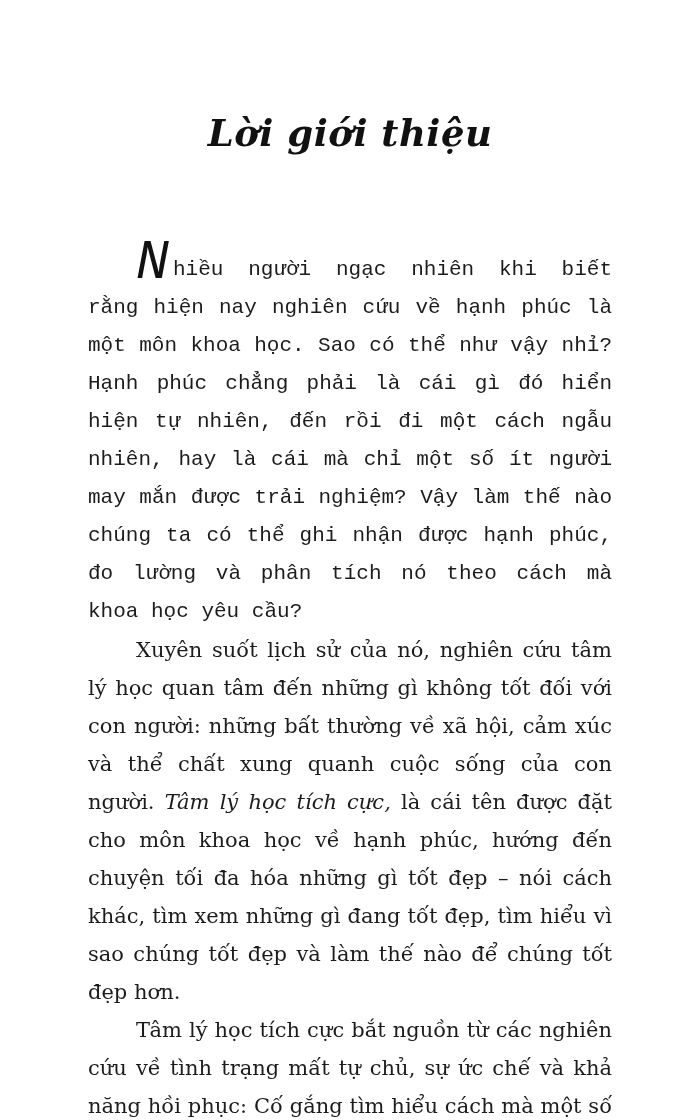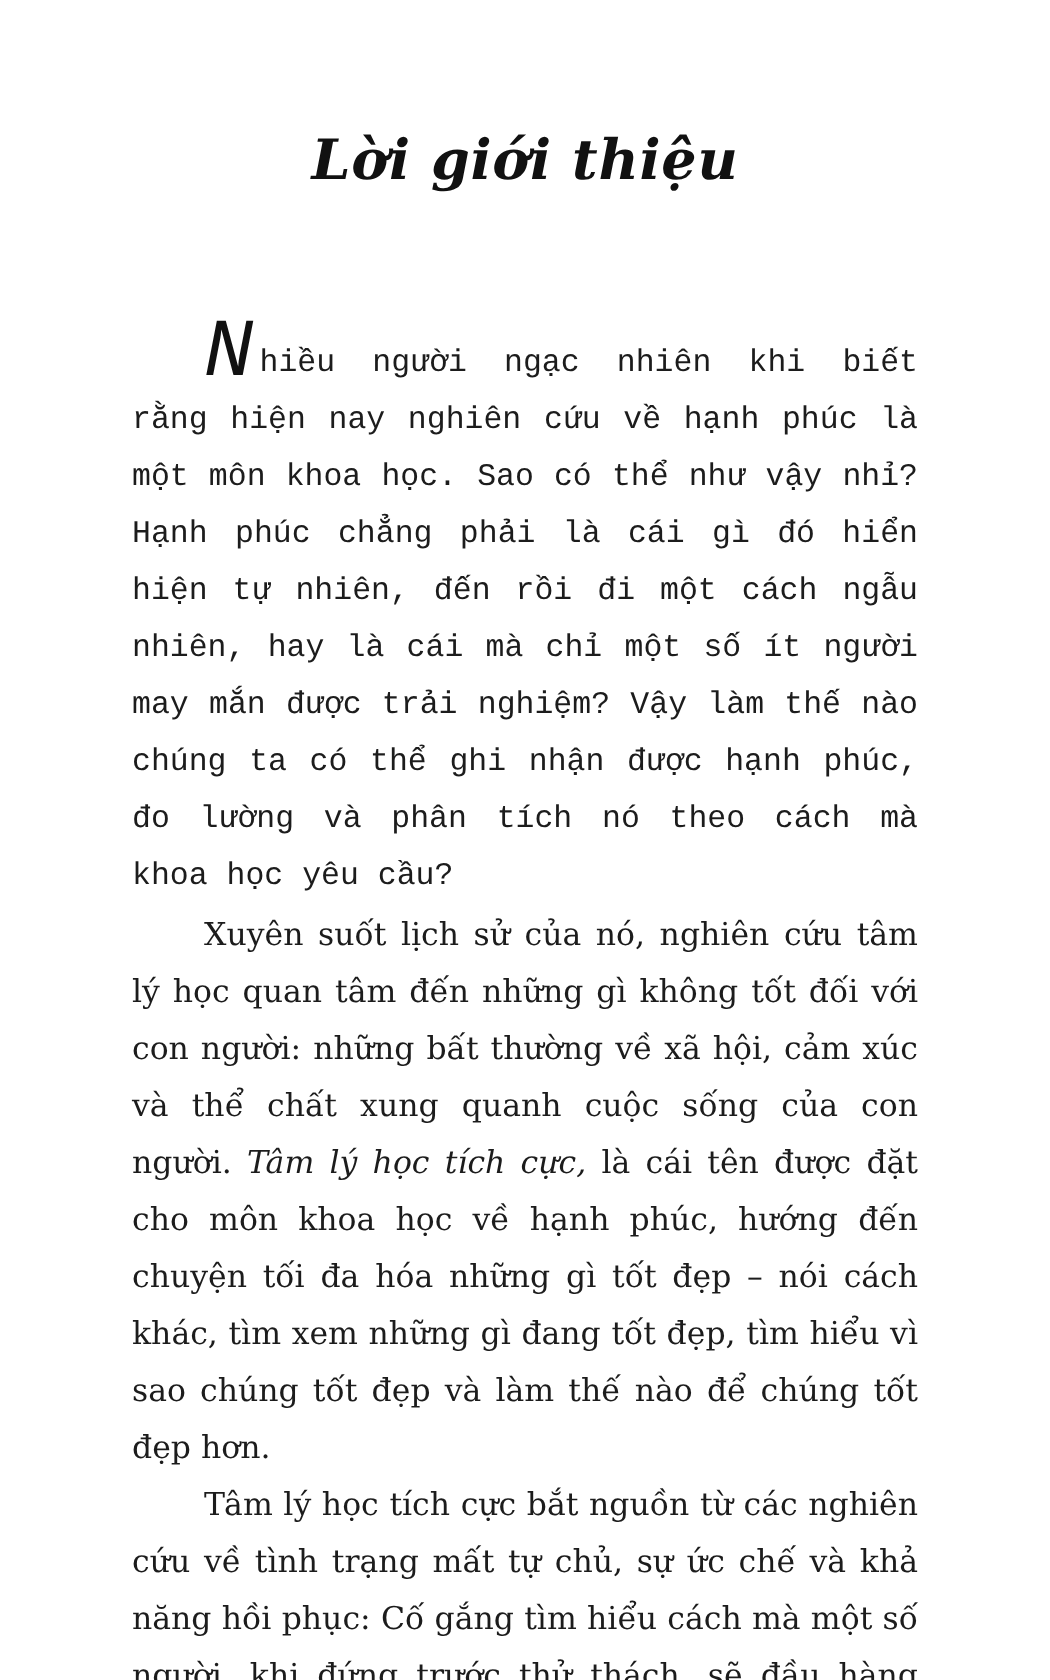--- a/index.html
+++ b/index.html
@@ -12,21 +12,21 @@
     width: 700px;
     height: 1120px;
     background: #ffffff;
     overflow: hidden;
     font-family: "DejaVu Serif", serif;
     color: #1c1c1c;
     box-sizing: border-box;
   }
   .title {
     margin: 0;
-    padding-top: 84px;
+    padding-top: 111px;
     text-align: center;
     font-family: "DejaVu Serif", serif;
     font-style: italic;
     font-weight: 700;
     font-size: 37px;
     letter-spacing: 0.5px;
     color: #111111;
   }
   .body-text {
     margin: 96px 88px 0 88px;

